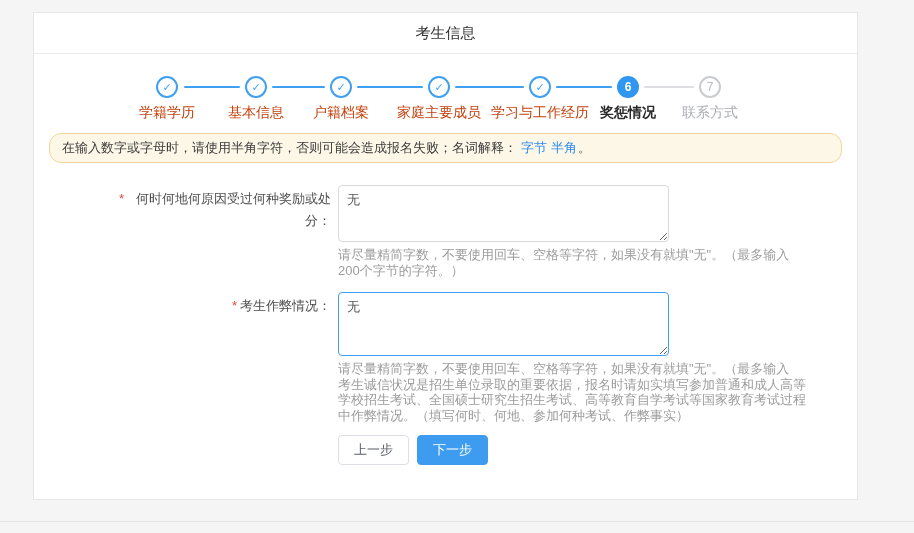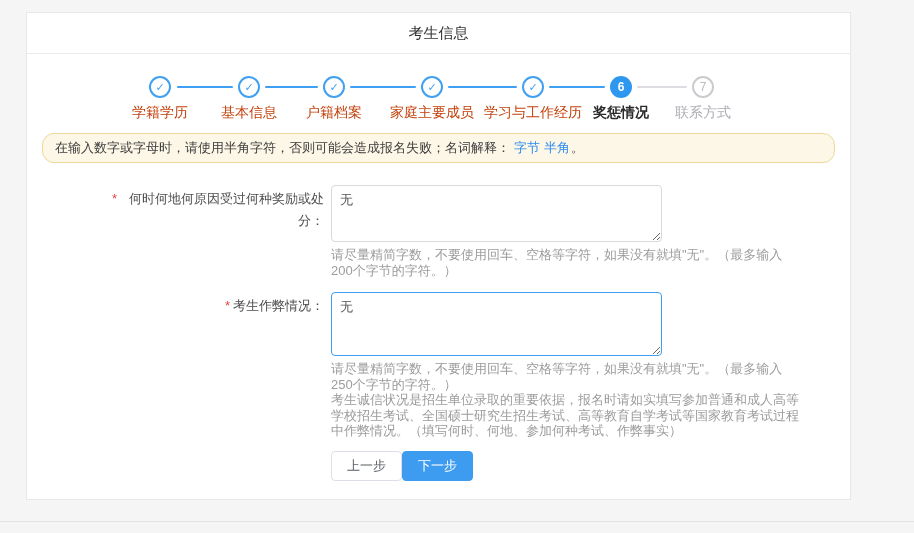--- a/index.html
+++ b/index.html
@@ -1,21 +1,21 @@
 <!DOCTYPE html>
 <html><head>
 <meta charset="utf-8">
 <style>
   * { margin:0; padding:0; box-sizing:border-box; }
   html,body { width:914px; height:533px; overflow:hidden;
     font-family:"Liberation Sans","DejaVu Sans",sans-serif; background:#f5f5f6; }
   .page { position:relative; width:914px; height:533px; }
   .page-divider { position:absolute; left:0; top:521px; width:914px; height:1px; background:#e2e3e5; }
 
-  .card { position:absolute; left:26px; top:12px; width:825px; height:488px;
+  .card { position:absolute; left:33px; top:12px; width:825px; height:488px;
     background:#ffffff; border:1px solid #e7e7e7; }
   .card-header { height:41px; border-bottom:1px solid #eaeaea; display:flex;
     align-items:center; justify-content:center; }
   .card-title { font-size:15px; color:#333; }
 
   .card-body { padding:0 15px; }
 
   
   .stepper { position:relative; height:66px; margin-top:0; }
   .step { position:absolute; top:22px; width:120px; display:flex; flex-direction:column; align-items:center; cursor:default; }
@@ -50,21 +50,21 @@
     font-family:"Liberation Sans","DejaVu Sans",sans-serif; border-radius:4px; outline:none; }
   .ta-1 { height:57px; border:1px solid #d7d9dc; }
   .ta-2 { height:64px; border:1px solid #3f9ff2; }
   .helper { margin-top:5px; font-size:13px; color:#9c9c9c; line-height:15.5px; }
 
   
   .btn-row { margin-left:289px; margin-top:12px; display:flex; }
   .btn { height:30px; padding:0 15px; font-size:13px; border-radius:4px; cursor:pointer;
     font-family:"Liberation Sans","DejaVu Sans",sans-serif; }
   .btn-prev { background:#fff; border:1px solid #dcdfe6; color:#5a5e66; }
-  .btn-next { background:#3d9cf0; border:1px solid #3d9cf0; color:#fff; }
+  .btn-next { background:#3d9cf0; border:1px solid #3d9cf0; color:#fff;margin-left:8px; }
 </style>
 </head>
 <body>
 
 <div class="page">
   <div class="card">
 
     <div class="card-header">
       <div class="card-title">考生信息</div>
     </div>
@@ -129,21 +129,20 @@
       </div>
 
       <div class="form-row row-2">
         <div class="row-label">
           <span class="req">*</span><span class="lbl">考生作弊情况：</span>
         </div>
         <div class="row-content">
           <textarea class="ta-2" style="">无</textarea>
           <div class="helper">
             <div>请尽量精简字数，不要使用回车、空格等字符，如果没有就填"无"。（最多输入</div>
-            <div>250个字节的字符。）</div>
             <div>考生诚信状况是招生单位录取的重要依据，报名时请如实填写参加普通和成人高等</div>
             <div>学校招生考试、全国硕士研究生招生考试、高等教育自学考试等国家教育考试过程</div>
             <div>中作弊情况。（填写何时、何地、参加何种考试、作弊事实）</div>
           </div>
         </div>
       </div>
 
       <div class="btn-row">
         <button class="btn btn-prev">上一步</button>
         <button class="btn btn-next">下一步</button>

